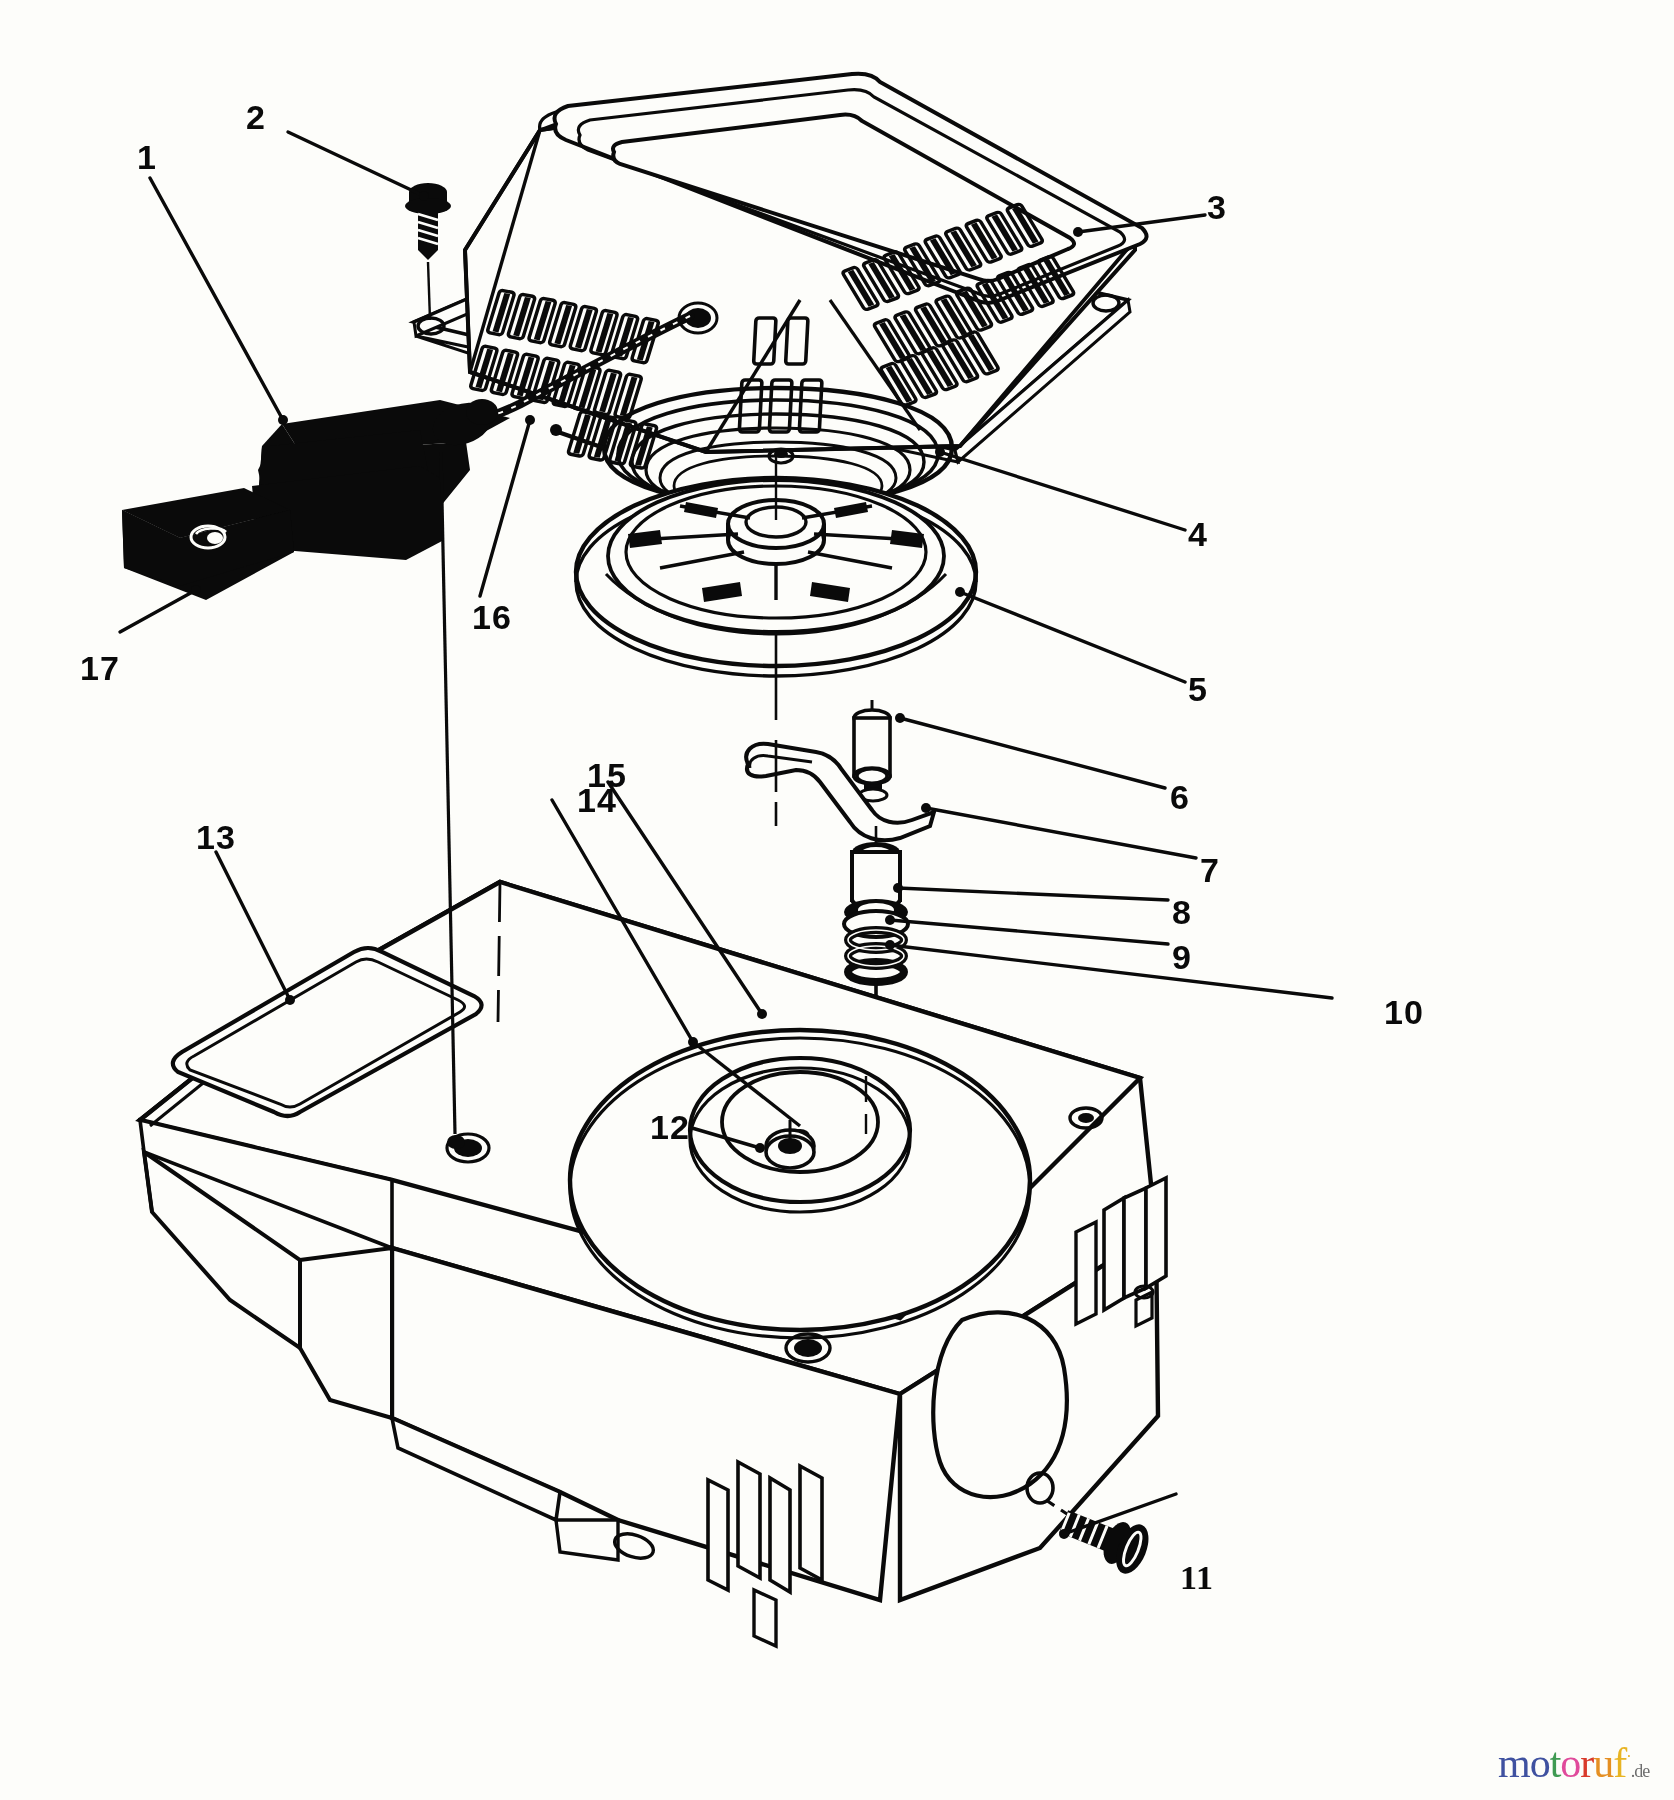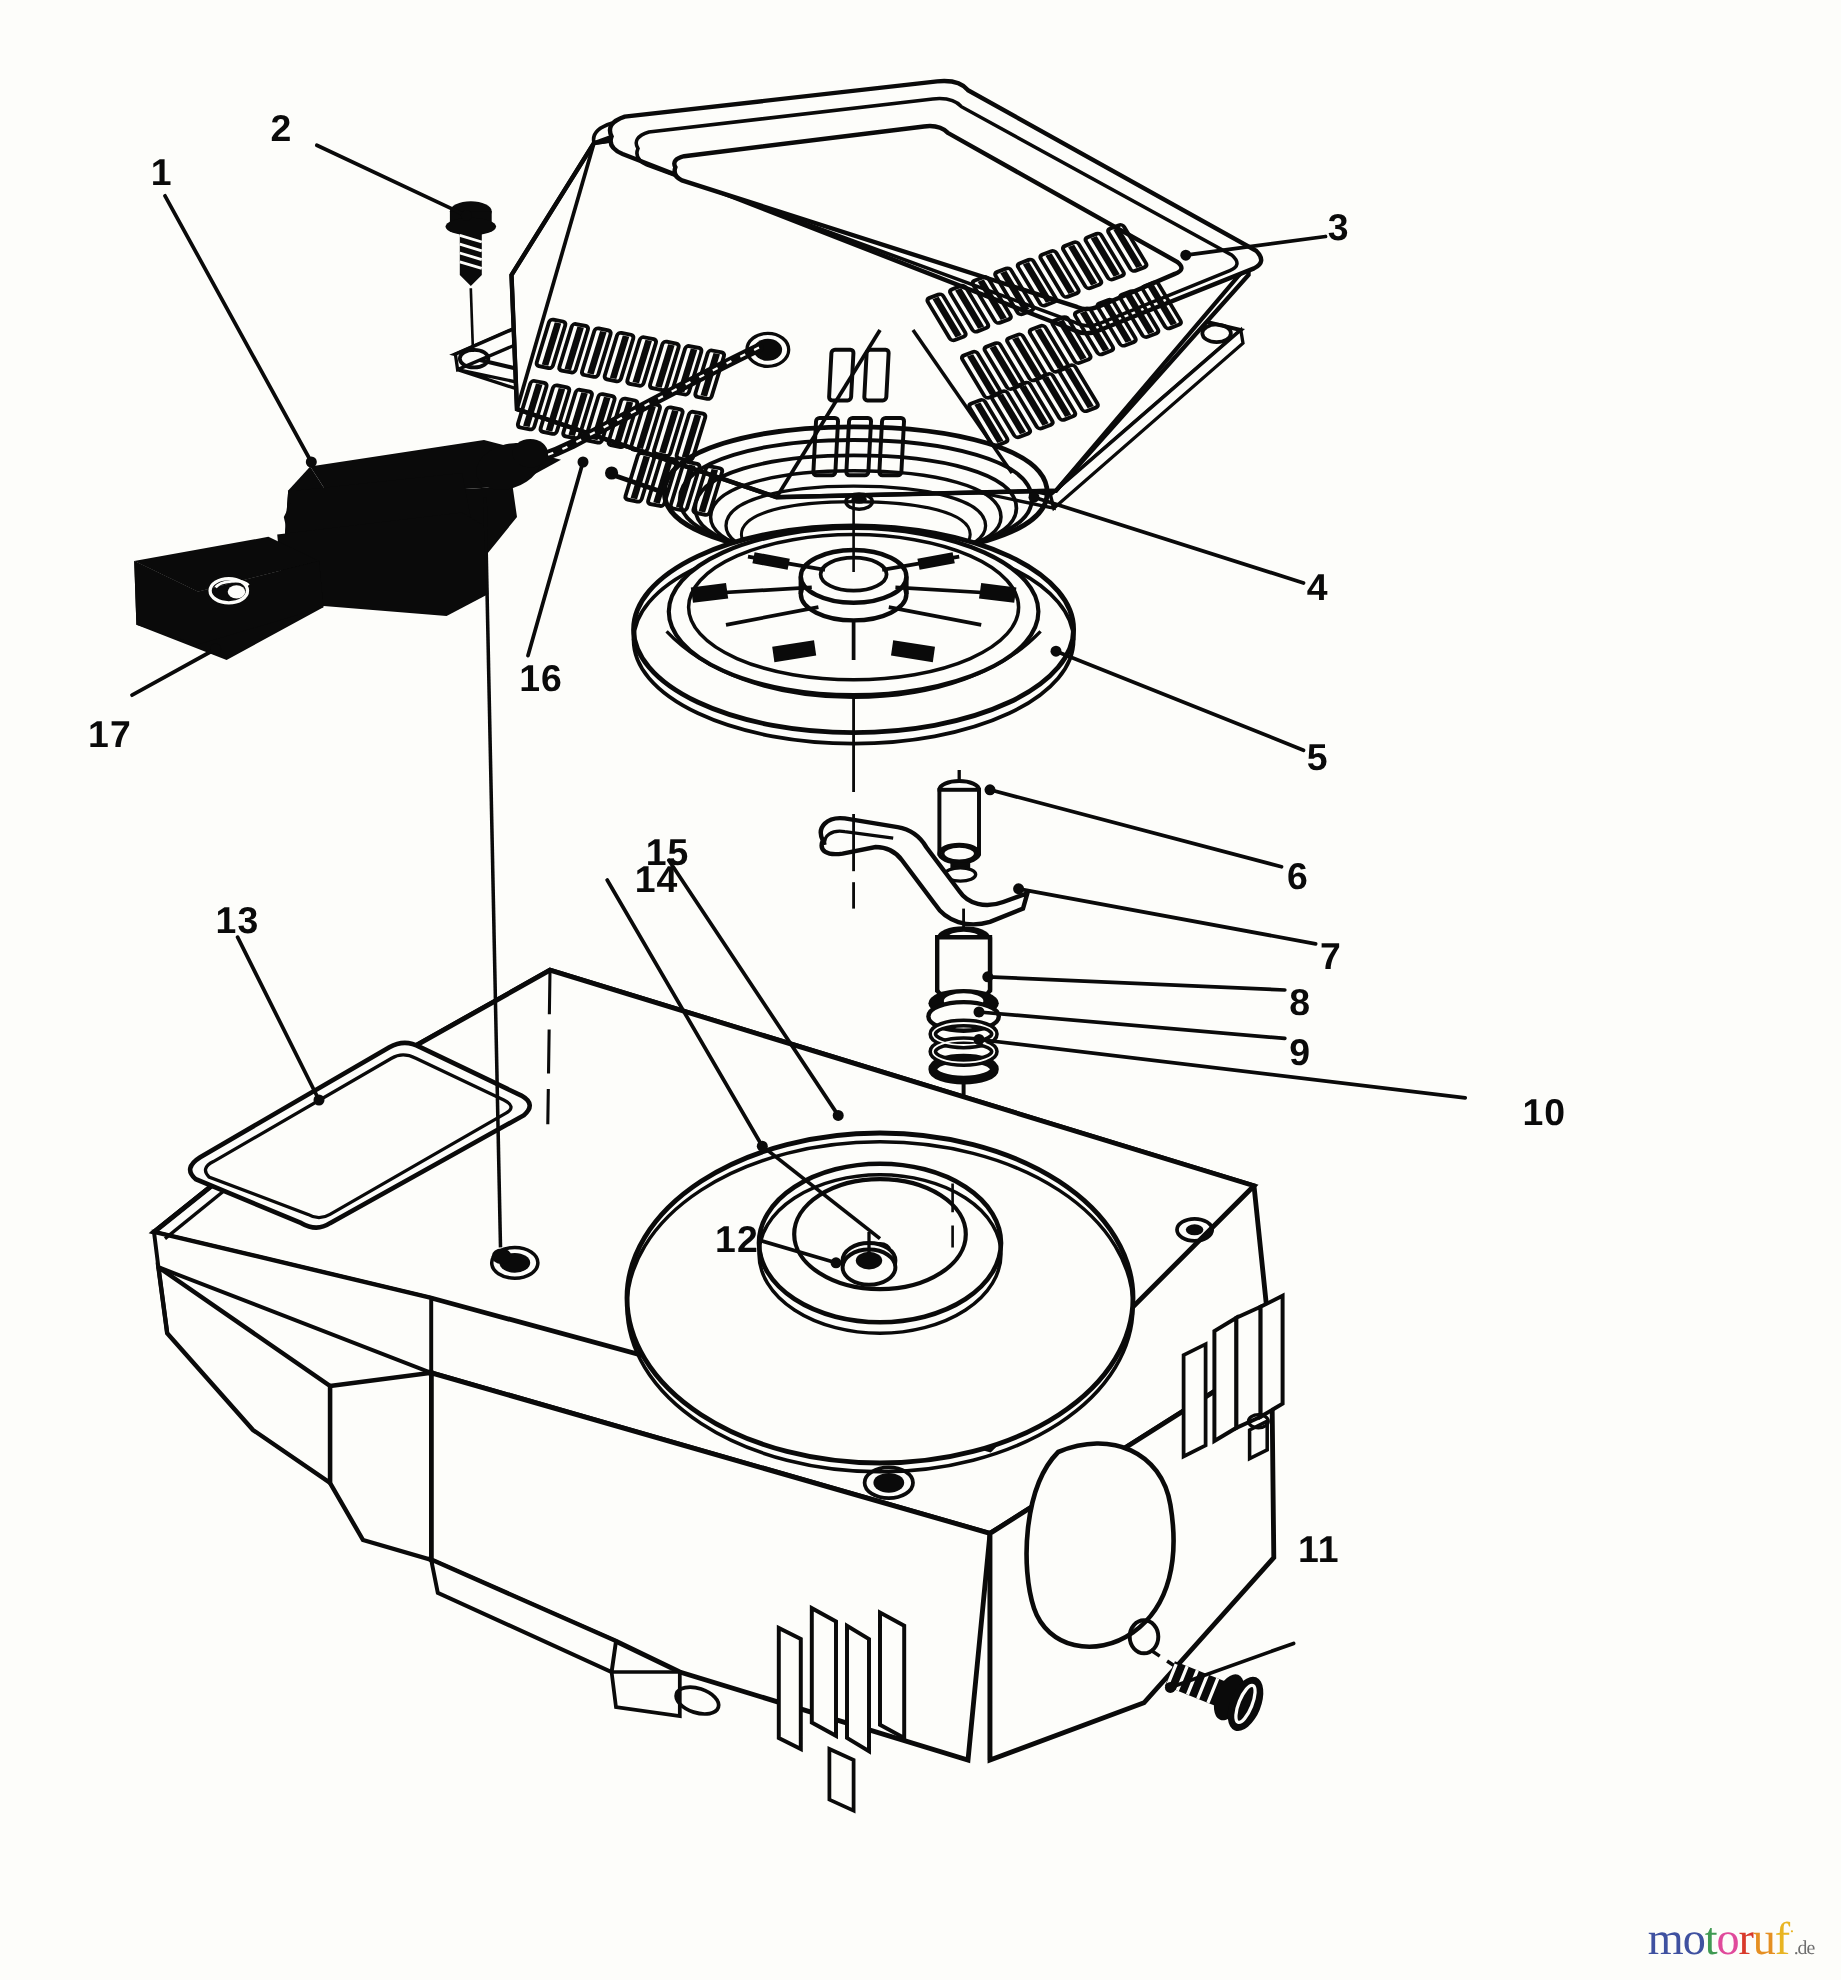--- a/index.html
+++ b/index.html
@@ -542,21 +542,21 @@
       <div class="callout" style="left: 137px; top: 140px;">1</div>
       <div class="callout" style="left: 246px; top: 100px;">2</div>
       <div class="callout" style="left: 1207px; top: 190px;">3</div>
       <div class="callout" style="left: 1188px; top: 517px;">4</div>
       <div class="callout" style="left: 1188px; top: 672px;">5</div>
       <div class="callout" style="left: 1170px; top: 780px;">6</div>
       <div class="callout" style="left: 1200px; top: 853px;">7</div>
       <div class="callout" style="left: 1172px; top: 895px;">8</div>
       <div class="callout" style="left: 1172px; top: 940px;">9</div>
       <div class="callout" style="left: 1336px; top: 995px; margin-left: 48px;">10</div>
-      <div class="callout" style="left: 1180px; top: 1392px;">11</div>
+      <div class="callout" style="left: 1180px; top: 1561px; font-family: Liberation Serif, serif;">11</div>
       <div class="callout" style="left: 650px; top: 1110px;">12</div>
       <div class="callout" style="left: 196px; top: 820px;">13</div>
       <div class="callout" style="left: 530px; top: 783px; margin-left: 47px;">14</div>
       <div class="callout" style="left: 587px; top: 758px;">15</div>
       <div class="callout" style="left: 472px; top: 600px;">16</div>
       <div class="callout" style="left: 80px; top: 640px; margin-top: 11px;">17</div>
     </div>
 
   <div class="wm">
     <span id="wm-letters"><span class="s" style="color: rgb(63, 81, 160);">m</span><span class="s" style="color: rgb(63, 81, 160);">o</span><span class="s" style="color: rgb(63, 154, 82);">t</span><span class="s" style="color: rgb(224, 74, 155);">o</span><span class="s" style="color: rgb(217, 58, 43);">r</span><span class="s" style="color: rgb(229, 143, 34);">u</span><span class="s" style="color: rgb(232, 180, 34);">f</span></span><span class="dot" id="wm-dot" style="color: rgb(232, 180, 34);">·</span><span class="de" id="wm-suffix" style="color: rgb(110, 110, 110);">.de</span>

